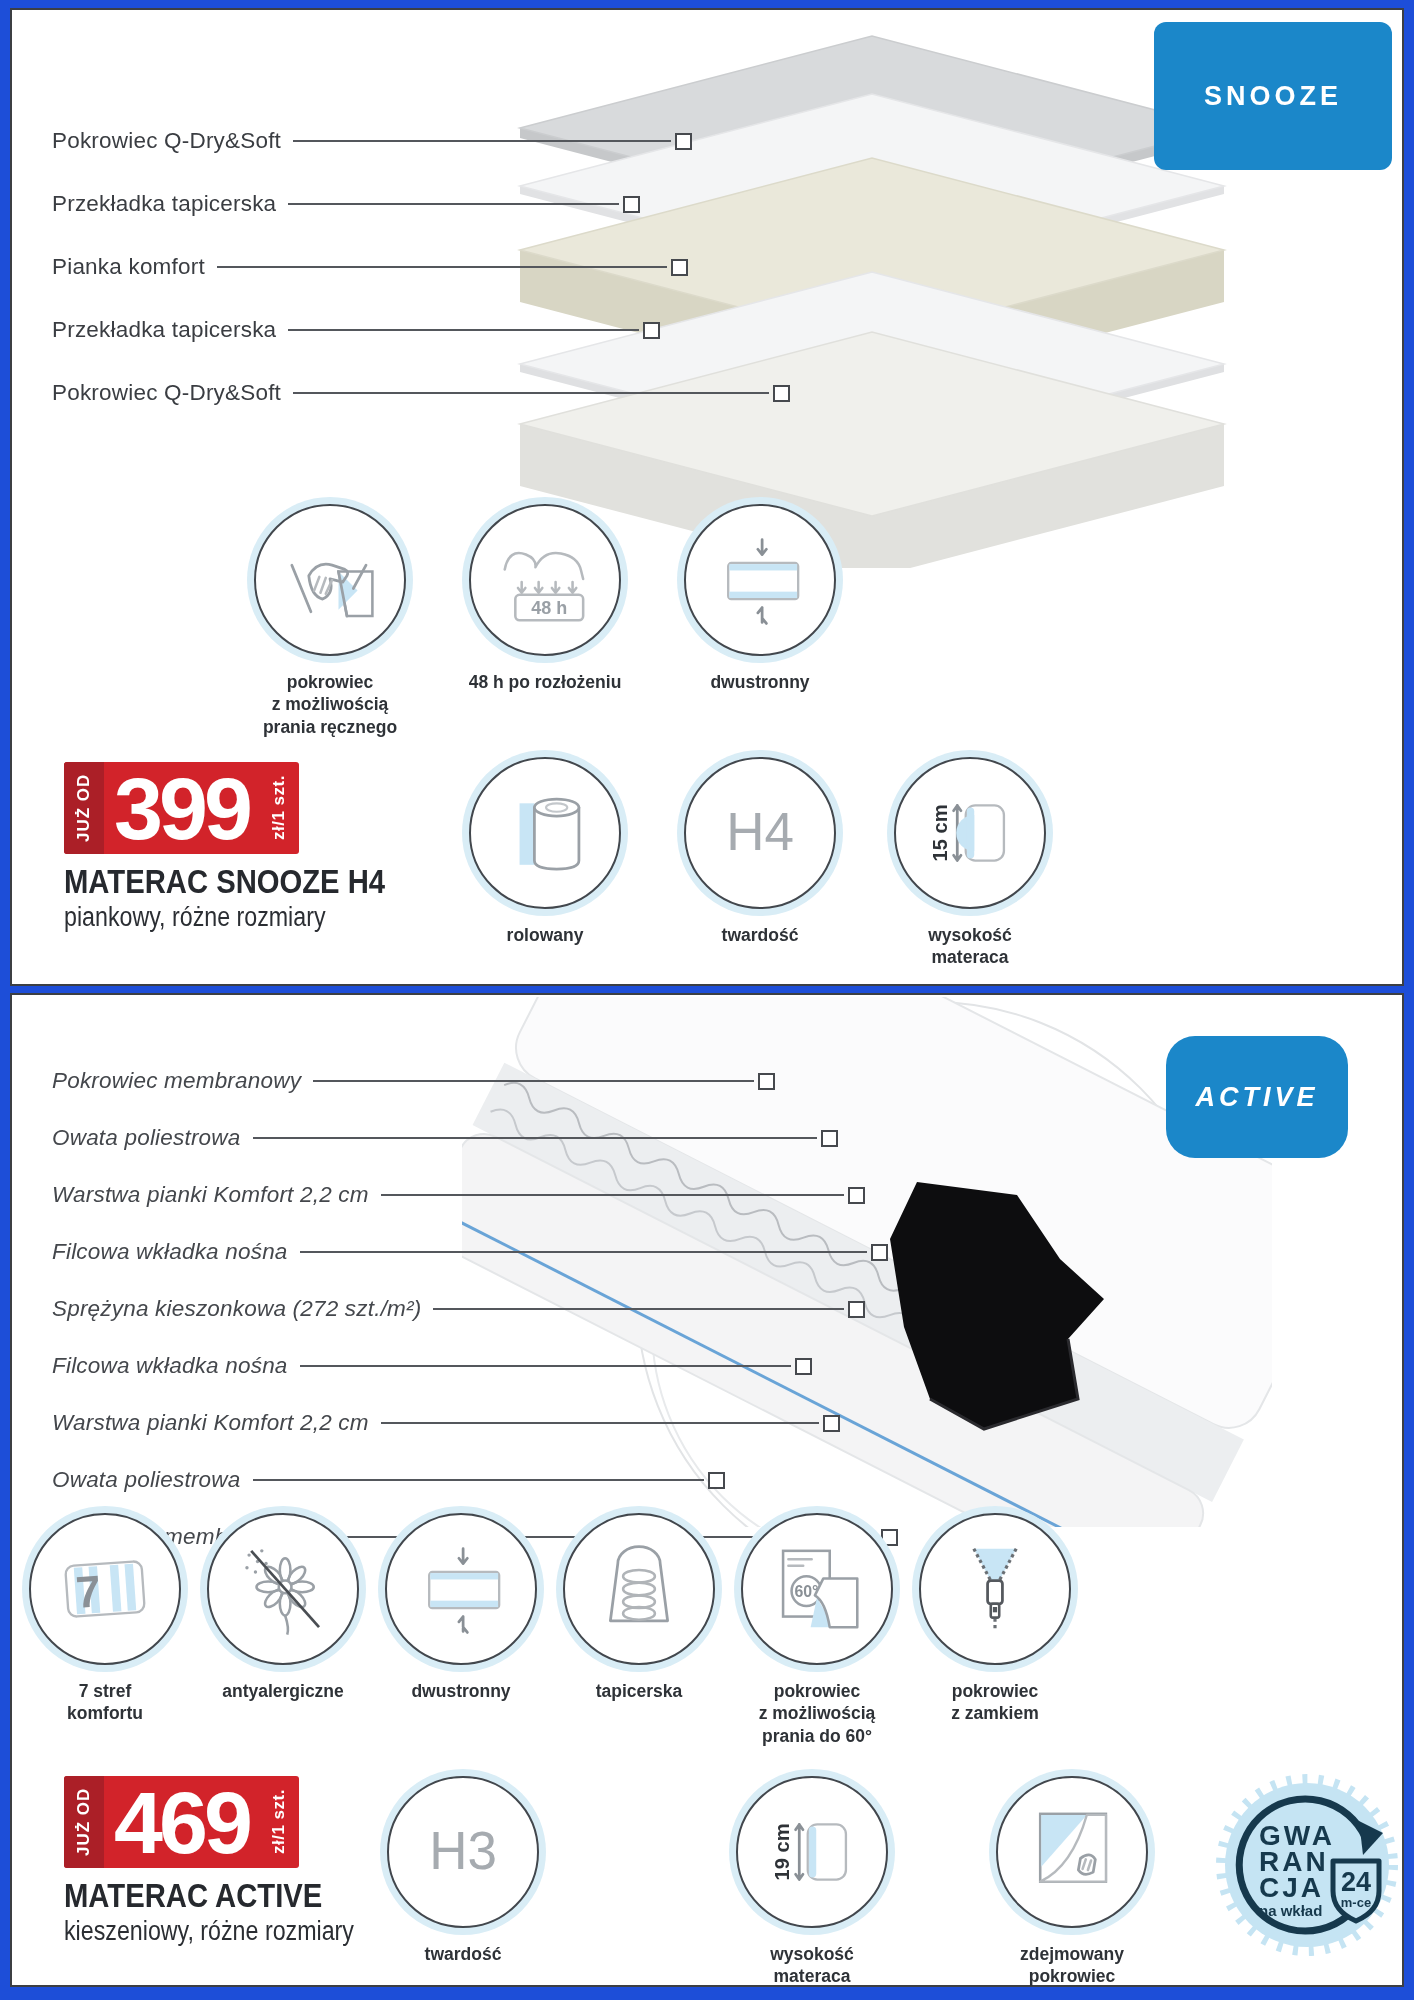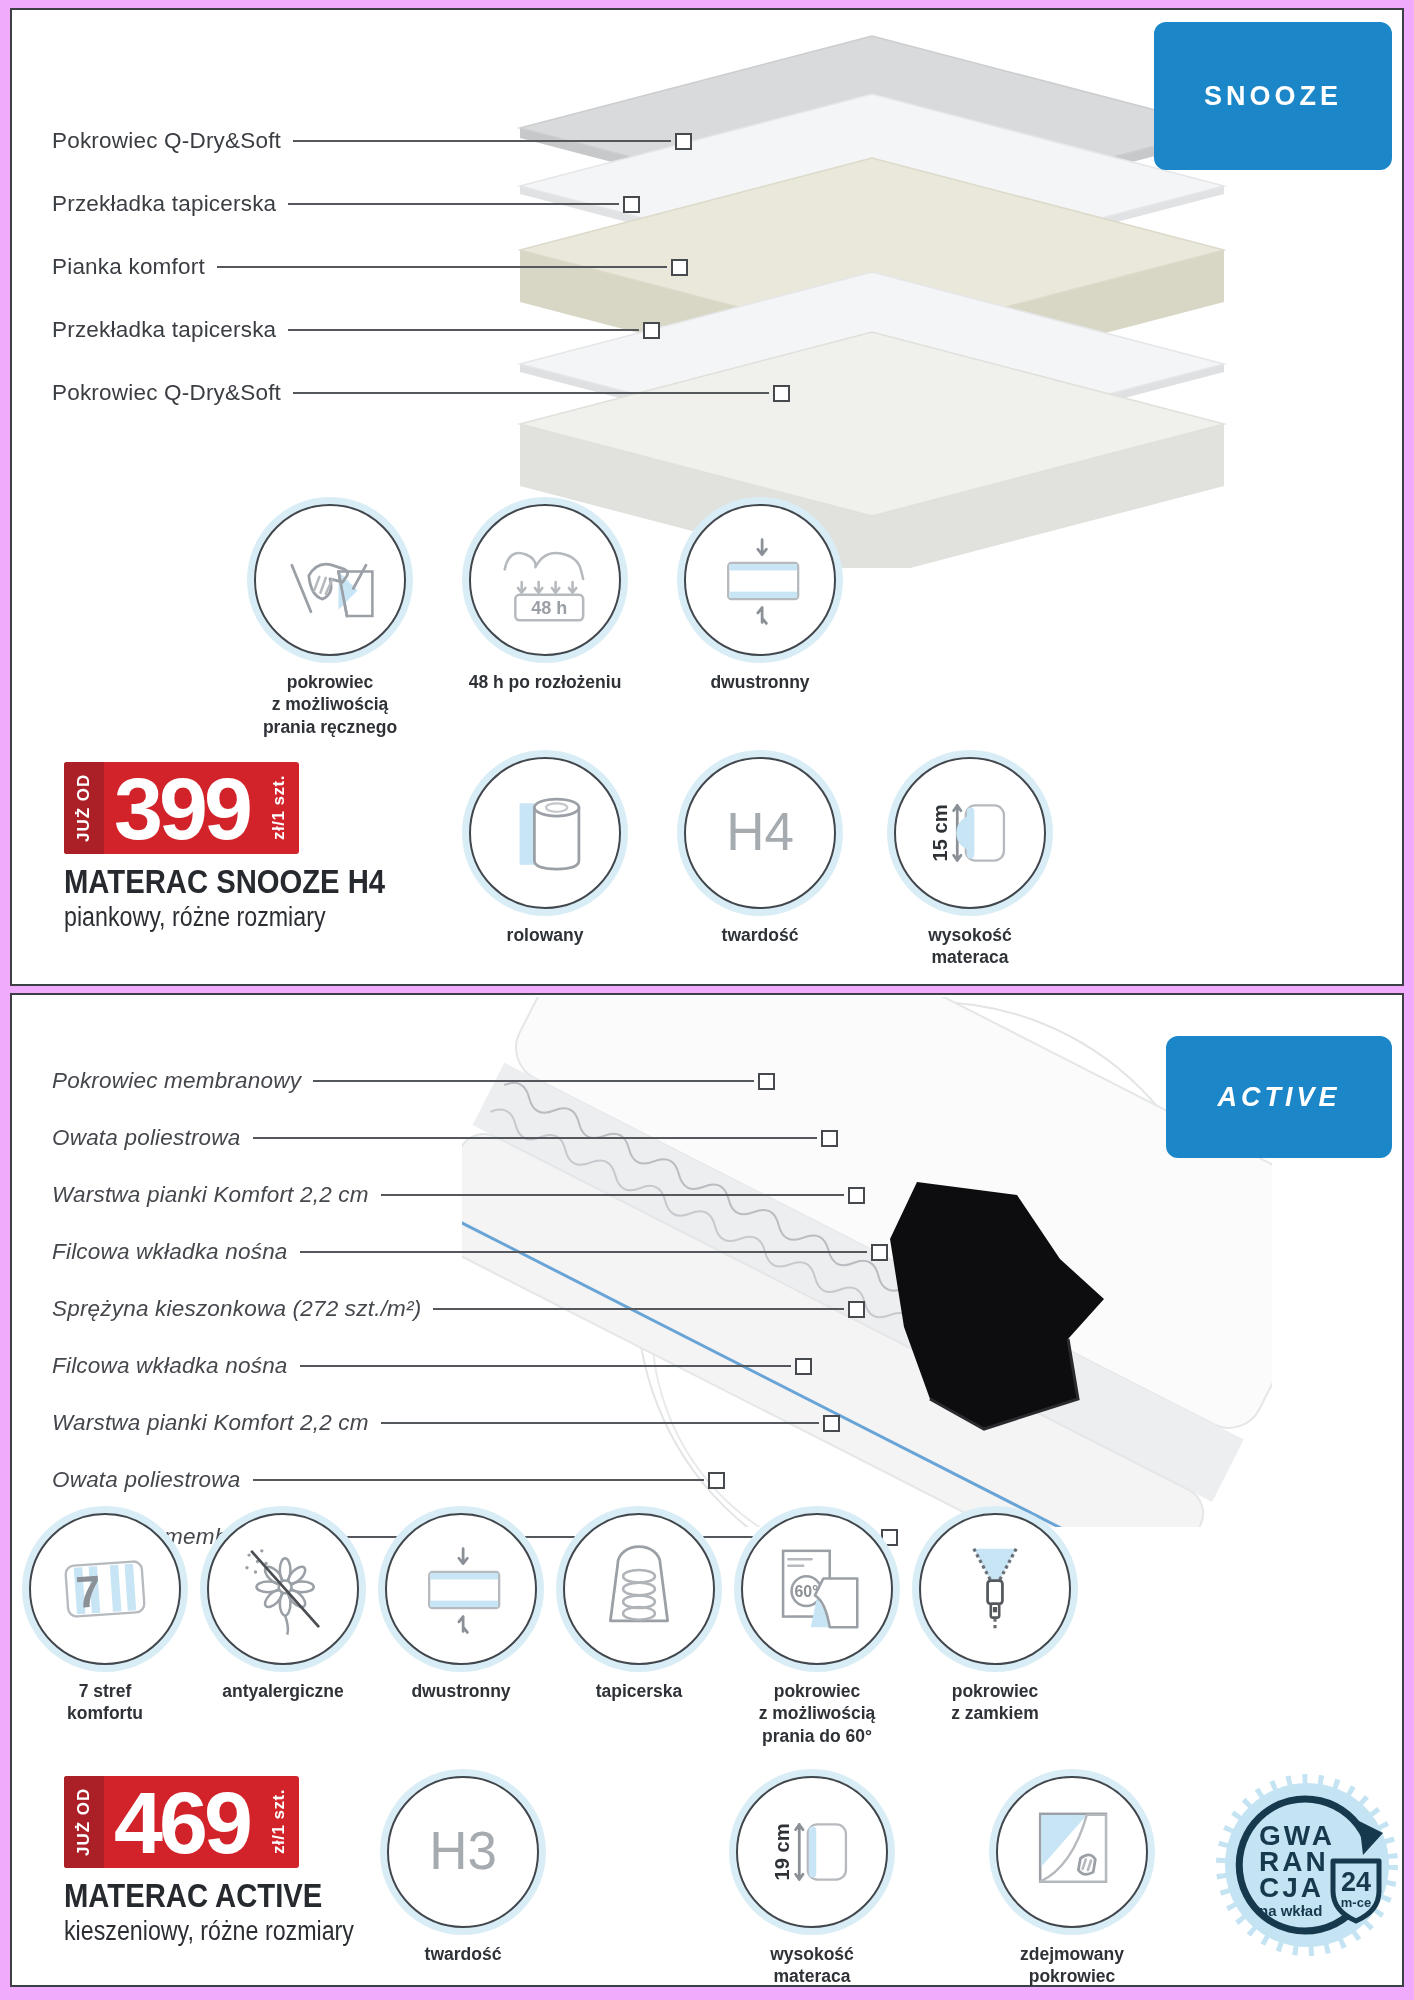--- a/index.html
+++ b/index.html
@@ -1,16 +1,16 @@
 <!DOCTYPE html>
 <html><head>
 <meta charset="utf-8">
 <style>
   html,body{margin:0;padding:0;background:#fff;}
-  #page{position:relative;width:1414px;height:2000px;background:#f0abfc;overflow:hidden;
+  #page{position:relative;width:1414px;height:2000px;background:#1d4ed8;overflow:hidden;
         font-family:"Liberation Sans","DejaVu Sans",sans-serif;color:#2e3237;}
   .panel{position:absolute;left:10px;width:1390px;border:2px solid #3c3f43;background:#fff;}
   #panel-snooze{top:8px;height:974px;}
   #panel-active{top:993px;height:990px;}
   .badge{position:absolute;background:#1b87c9;color:#fff;display:flex;align-items:center;justify-content:center;
          border-radius:12px;font-weight:bold;font-size:27px;letter-spacing:4px;}
   
   .lrow{position:absolute;left:40px;display:flex;align-items:center;height:30px;}
   .ltxt{font-size:22.5px;color:#3a3d42;white-space:nowrap;letter-spacing:.2px;}
   .lrow.it .ltxt{font-style:italic;color:#44474c;}
@@ -186,21 +186,21 @@
         <rect x="0" y="238" width="830" height="70" fill="#eceef0"></rect>
         <path d="M10,258 q14,-16 28,0 t28,0 t28,0 t28,0 t28,0 t28,0 t28,0 t28,0 t28,0 t28,0 t28,0 t28,0 t28,0 t28,0 t28,0 t28,0 t28,0 t28,0 t28,0 t28,0" fill="none" stroke="#b9bcc0" stroke-width="2"></path>
         <path d="M10,288 q14,-16 28,0 t28,0 t28,0 t28,0 t28,0 t28,0 t28,0 t28,0 t28,0 t28,0 t28,0 t28,0 t28,0 t28,0 t28,0 t28,0 t28,0 t28,0 t28,0 t28,0" fill="none" stroke="#c6c9cd" stroke-width="2"></path>
         <rect x="0" y="308" width="830" height="122" rx="26" fill="#f4f4f5" stroke="#e4e6e8" stroke-width="2"></rect>
         <line x1="4" y1="400" x2="826" y2="400" stroke="#69a4d7" stroke-width="3"></line>
       </g>
       <path d="M455,185 L555,198 L598,262 L642,302 L606,342 L616,402 L522,432 L468,402 L442,330 L428,242 Z" fill="#0d0d0f"></path>
       <path d="M468,402 L522,432 L616,402 L606,342" fill="none" stroke="#2a2a2e" stroke-width="3"></path>
     </svg>
 
-    <div class="badge" style="left:1154px;top:41px;width:226px;height:122px;font-style:italic;">
+    <div class="badge" style="left:1154px;top:41px;width:182px;height:122px;font-style:italic;border-radius:29px;">
       <span>ACTIVE</span>
     </div>
 
     <div class="lrow it" style="top:71px;width:723px">
       <span class="ltxt">Pokrowiec membranowy</span>
       <span class="lline"></span>
       <span class="lsq"></span>
     </div>
     <div class="lrow it" style="top:128px;width:786px">
       <span class="ltxt">Owata poliestrowa</span>

